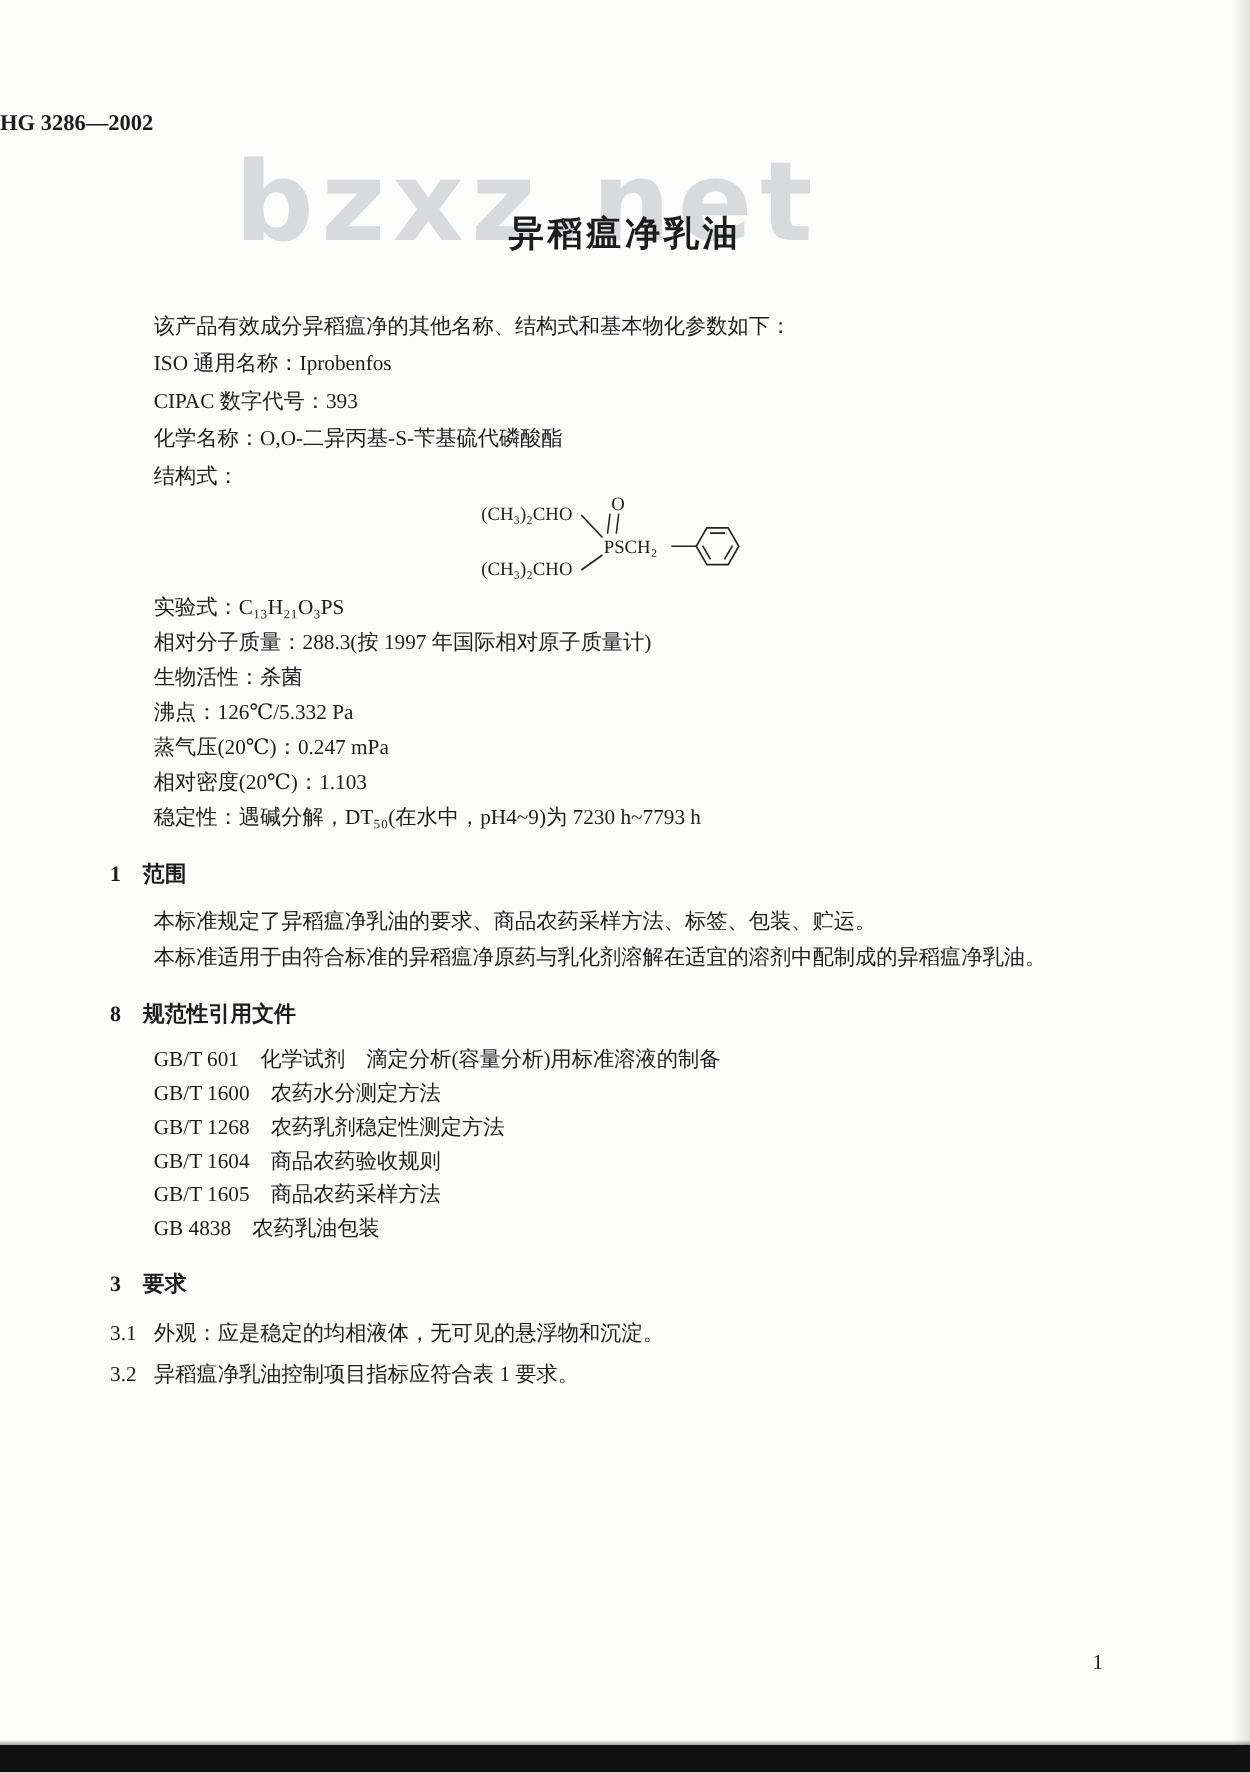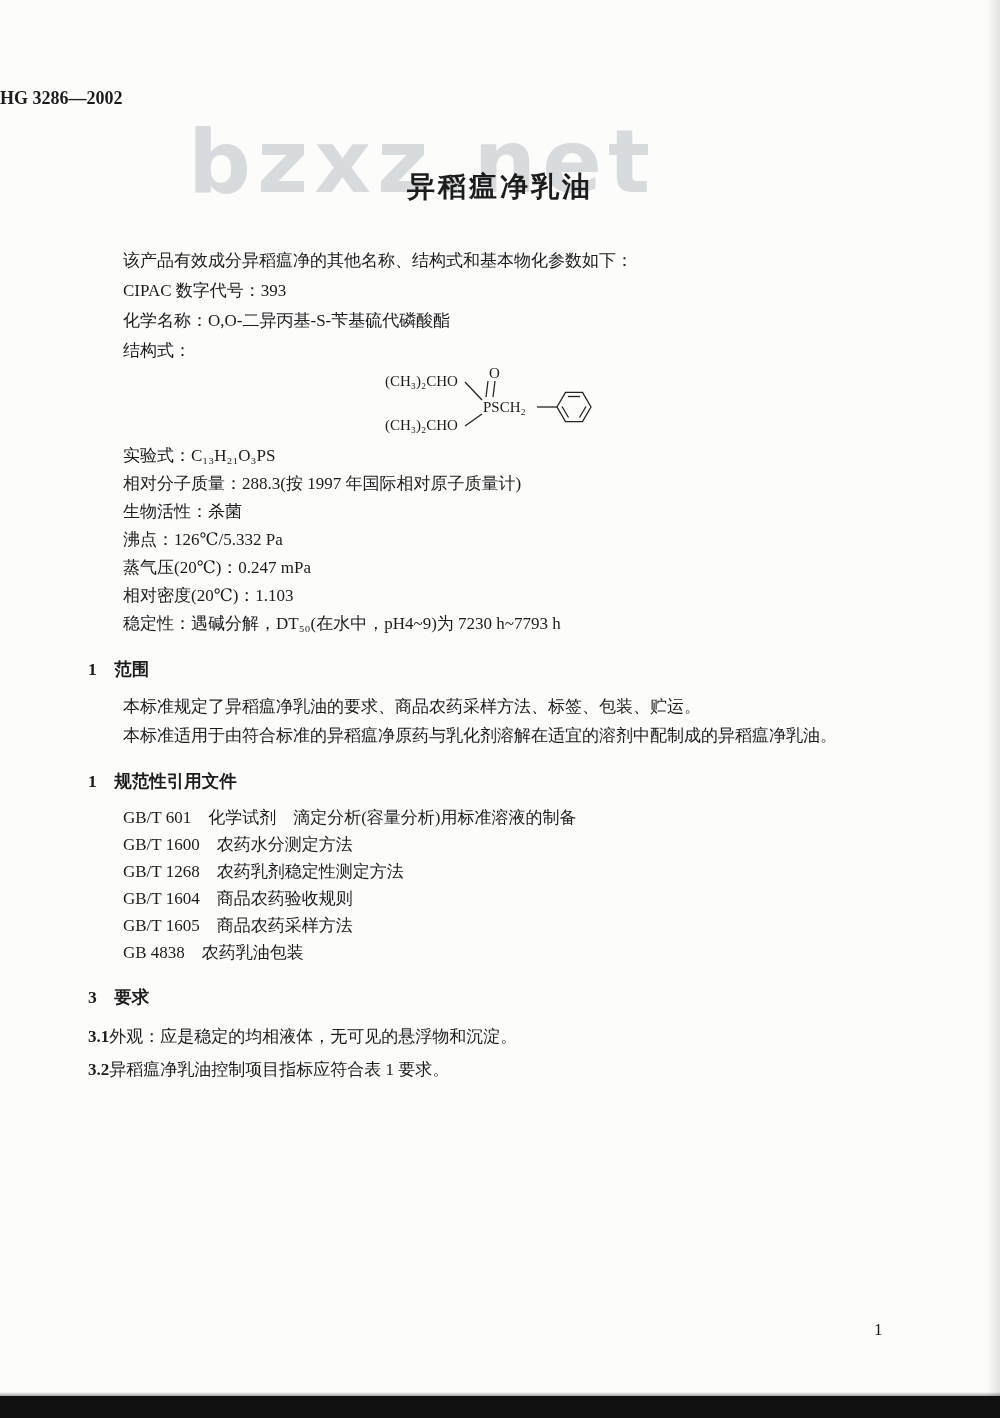--- a/index.html
+++ b/index.html
@@ -34,21 +34,21 @@
   .p-top{margin:0 0 0 35px;line-height:30px;}
   .structure-wrap{position:relative;height:76px;margin-left:295px;}
   .structure-wrap svg{position:absolute;top:-2px;left:0;}
   .structure line,.structure polygon{stroke:#222;stroke-width:1.3;fill:none;}
   .structure text{font-size:15px;fill:#1c1c1c;font-family:"Liberation Serif","DejaVu Serif",serif;}
   .p-bot{margin:0 0 0 35px;line-height:28px;}
   .sec{font-size:17.5px;font-weight:700;margin:18px 0 10px;line-height:26px;}
   .para{margin:0;line-height:29px;text-indent:35px;text-align:justify;}
   .ref{margin:0 0 0 35px;line-height:27px;}
   .clause{line-height:33px;}
-  .cnum{font-weight:700;margin-right:0;}
+  .cnum{font-weight:400;margin-right:14px;}
   .pagenum{
     position:absolute;top:1320px;left:874px;font-size:17px;z-index:2;
   }
   .scan-edge-right{
     position:absolute;top:0;right:0;width:14px;height:100%;
     background:linear-gradient(to right,rgba(0,0,0,0),rgba(0,0,0,0.10));z-index:3;
   }
   .scan-edge-bottom{
     position:absolute;bottom:0;left:0;width:100%;height:22px;
     background:#101010;z-index:4;
@@ -66,20 +66,21 @@
   <div class="watermark">bzxz.net</div>
 
   <div class="docnum">HG 3286—2002</div>
 
   <h1 class="title">异稻瘟净乳油</h1>
 
   <div class="body">
 
     <p class="intro">该产品有效成分异稻瘟净的其他名称、结构式和基本物化参数如下：</p>
 
+    <div class="p-top">ISO 通用名称：Iprobenfos</div>
     <div class="p-top">CIPAC 数字代号：393</div>
     <div class="p-top">化学名称：O,O-二异丙基-S-苄基硫代磷酸酯</div>
     <div class="p-top">结构式：</div>
 
     <div class="structure-wrap">
       <svg class="structure" width="270" height="84" viewBox="0 0 270 84">
         <text x="2" y="22">(CH₃)₂CHO</text>
         <text x="2" y="66">(CH₃)₂CHO</text>
         <text x="106" y="14">O</text>
         <text x="100" y="48">PSCH₂</text>
@@ -100,21 +101,21 @@
     <div class="p-bot">生物活性：杀菌</div>
     <div class="p-bot">沸点：126℃/5.332 Pa</div>
     <div class="p-bot">蒸气压(20℃)：0.247 mPa</div>
     <div class="p-bot">相对密度(20℃)：1.103</div>
     <div class="p-bot">稳定性：遇碱分解，DT₅₀(在水中，pH4~9)为 7230 h~7793 h</div>
 
     <h2 class="sec">1　范围</h2>
     <p class="para">本标准规定了异稻瘟净乳油的要求、商品农药采样方法、标签、包装、贮运。</p>
     <p class="para">本标准适用于由符合标准的异稻瘟净原药与乳化剂溶解在适宜的溶剂中配制成的异稻瘟净乳油。</p>
 
-    <h2 class="sec">1　规范性引用文件</h2>
+    <h2 class="sec">8　规范性引用文件</h2>
     <div class="ref">GB/T 601　化学试剂　滴定分析(容量分析)用标准溶液的制备</div>
     <div class="ref">GB/T 1600　农药水分测定方法</div>
     <div class="ref">GB/T 1268　农药乳剂稳定性测定方法</div>
     <div class="ref">GB/T 1604　商品农药验收规则</div>
     <div class="ref">GB/T 1605　商品农药采样方法</div>
     <div class="ref">GB 4838　农药乳油包装</div>
 
     <h2 class="sec">3　要求</h2>
     <div class="clause">
       <span class="cnum">3.1</span><span>外观：应是稳定的均相液体，无可见的悬浮物和沉淀。</span>

